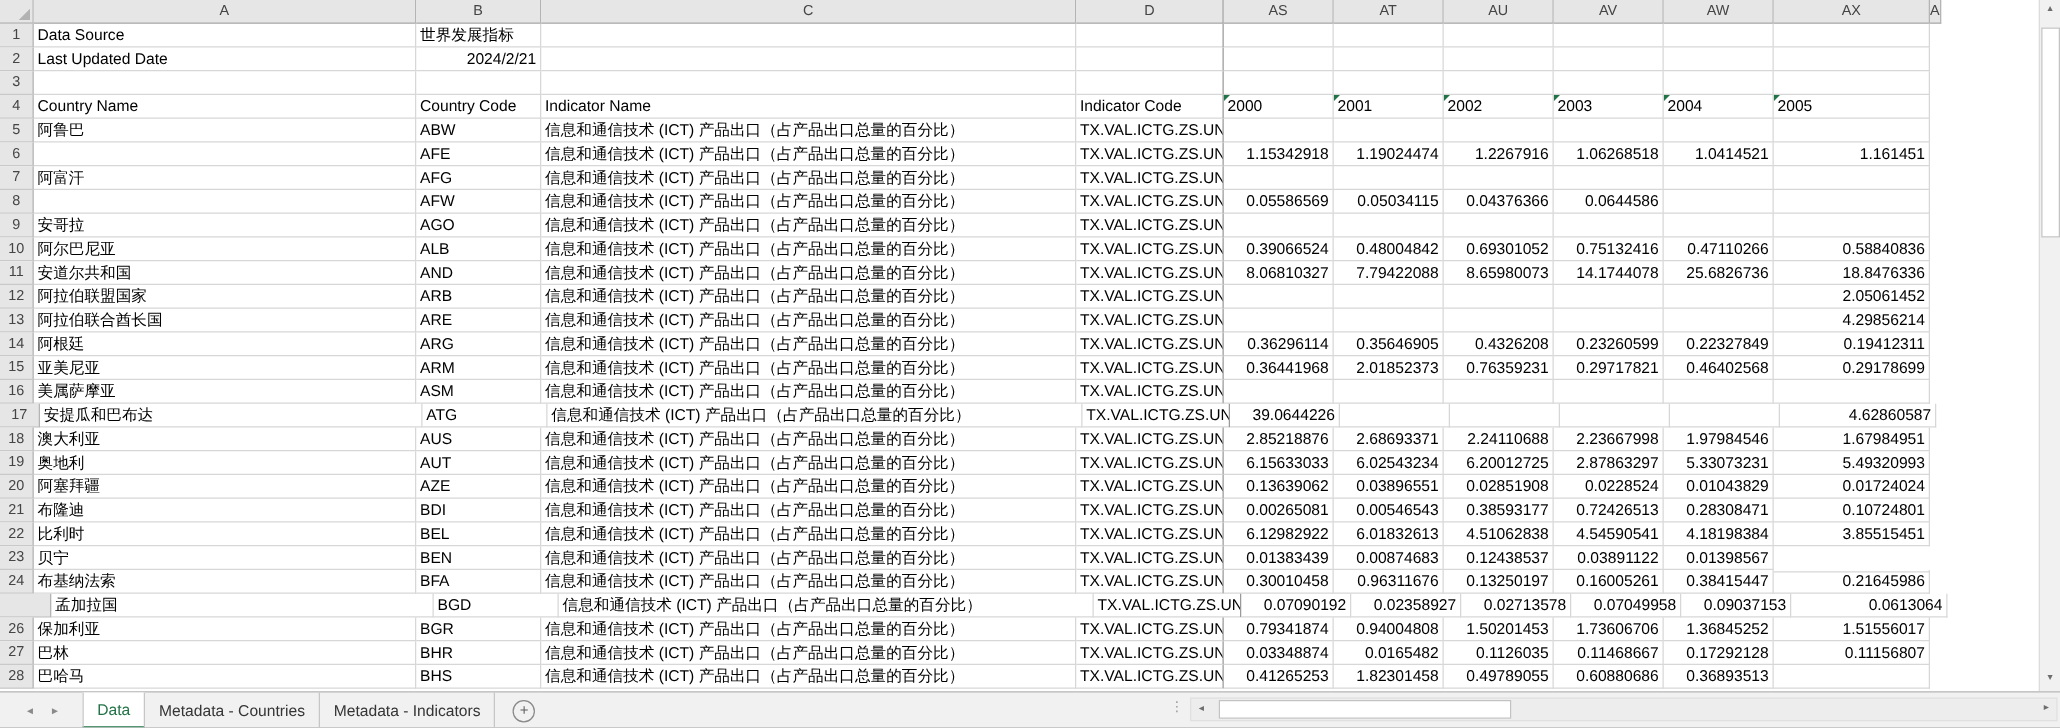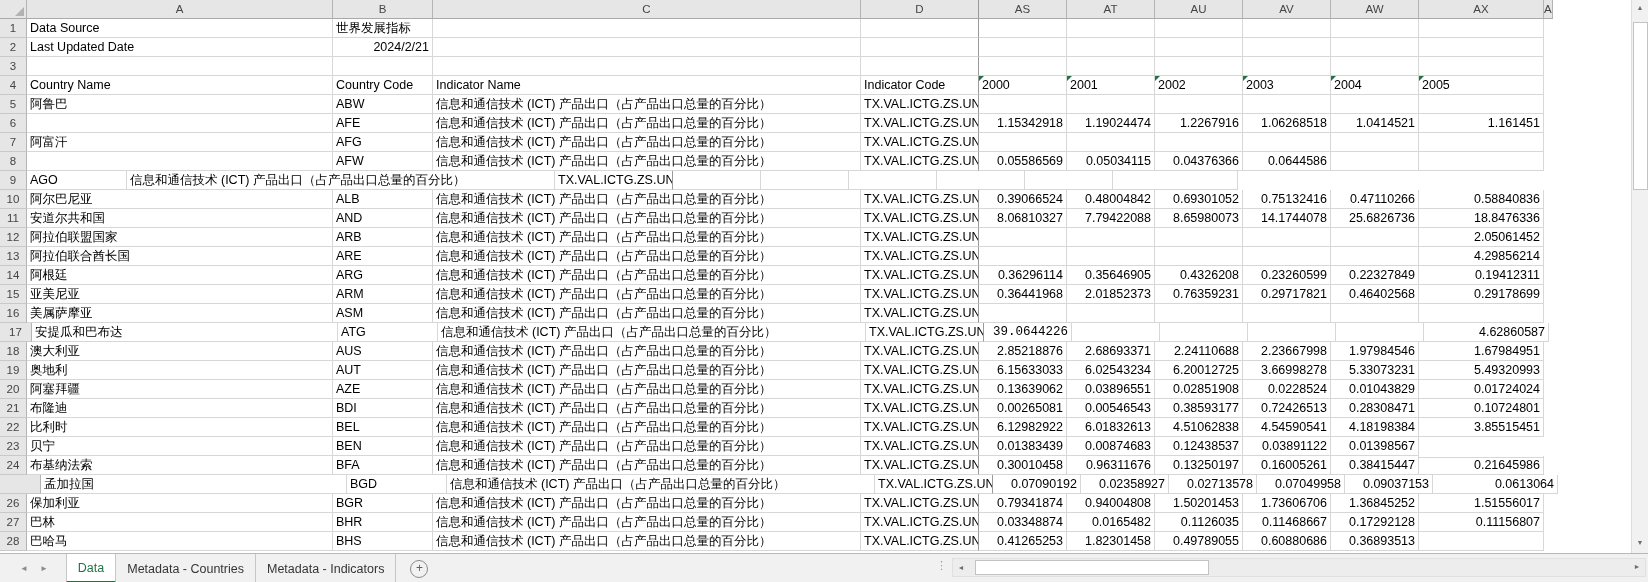--- a/index.html
+++ b/index.html
@@ -163,20 +163,21 @@
         <div class="cell freeze" style="width: 118px;"><span>TX.VAL.ICTG.ZS.UN</span></div>
         <div class="cell num" style="width: 88px;"><span>0.05586569</span></div>
         <div class="cell num" style="width: 88px;"><span>0.05034115</span></div>
         <div class="cell num" style="width: 88px;"><span>0.04376366</span></div>
         <div class="cell num" style="width: 88px;"><span>0.0644586</span></div>
         <div class="cell" style="width: 88px;"></div>
         <div class="cell" style="width: 125px;"></div>
       </div>
       <div class="row">
         <div class="cell rh" style="width: 27px;">9</div>
+        <div class="cell" style="width: 306px;"><span>安哥拉</span></div>
         <div class="cell" style="width: 100px;"><span>AGO</span></div>
         <div class="cell" style="width: 428px;"><span>信息和通信技术 (ICT) 产品出口（占产品出口总量的百分比）</span></div>
         <div class="cell freeze" style="width: 118px;"><span>TX.VAL.ICTG.ZS.UN</span></div>
         <div class="cell" style="width: 88px;"></div>
         <div class="cell" style="width: 88px;"></div>
         <div class="cell" style="width: 88px;"></div>
         <div class="cell" style="width: 88px;"></div>
         <div class="cell" style="width: 88px;"></div>
         <div class="cell" style="width: 125px;"></div>
       </div>
@@ -270,21 +271,21 @@
         <div class="cell" style="width: 88px;"></div>
         <div class="cell" style="width: 88px;"></div>
         <div class="cell" style="width: 125px;"></div>
       </div>
       <div class="row">
         <div class="cell rh" style="width: 32px;">17</div>
         <div class="cell" style="width: 306px;"><span>安提瓜和巴布达</span></div>
         <div class="cell" style="width: 100px;"><span>ATG</span></div>
         <div class="cell" style="width: 428px;"><span>信息和通信技术 (ICT) 产品出口（占产品出口总量的百分比）</span></div>
         <div class="cell freeze" style="width: 118px;"><span>TX.VAL.ICTG.ZS.UN</span></div>
-        <div class="cell num" style="width: 88px; font-family: Liberation Mono, monospace;"><span>39.0644226</span></div>
+        <div class="cell num" style="width: 88px;"><span>39.0644226</span></div>
         <div class="cell" style="width: 88px;"></div>
         <div class="cell" style="width: 88px;"></div>
         <div class="cell" style="width: 88px;"></div>
         <div class="cell" style="width: 88px;"></div>
         <div class="cell num" style="width: 125px;"><span>4.62860587</span></div>
       </div>
       <div class="row">
         <div class="cell rh" style="width: 27px;">18</div>
         <div class="cell" style="width: 306px;"><span>澳大利亚</span></div>
         <div class="cell" style="width: 100px;"><span>AUS</span></div>
@@ -299,21 +300,21 @@
       </div>
       <div class="row">
         <div class="cell rh" style="width: 27px;">19</div>
         <div class="cell" style="width: 306px;"><span>奥地利</span></div>
         <div class="cell" style="width: 100px;"><span>AUT</span></div>
         <div class="cell" style="width: 428px;"><span>信息和通信技术 (ICT) 产品出口（占产品出口总量的百分比）</span></div>
         <div class="cell freeze" style="width: 118px;"><span>TX.VAL.ICTG.ZS.UN</span></div>
         <div class="cell num" style="width: 88px;"><span>6.15633033</span></div>
         <div class="cell num" style="width: 88px;"><span>6.02543234</span></div>
         <div class="cell num" style="width: 88px;"><span>6.20012725</span></div>
-        <div class="cell num" style="width: 88px;"><span>3.66998278</span></div>
+        <div class="cell num" style="width: 88px;"><span>2.87863297</span></div>
         <div class="cell num" style="width: 88px;"><span>5.33073231</span></div>
         <div class="cell num" style="width: 125px;"><span>5.49320993</span></div>
       </div>
       <div class="row">
         <div class="cell rh" style="width: 27px;">20</div>
         <div class="cell" style="width: 306px;"><span>阿塞拜疆</span></div>
         <div class="cell" style="width: 100px;"><span>AZE</span></div>
         <div class="cell" style="width: 428px;"><span>信息和通信技术 (ICT) 产品出口（占产品出口总量的百分比）</span></div>
         <div class="cell freeze" style="width: 118px;"><span>TX.VAL.ICTG.ZS.UN</span></div>
         <div class="cell num" style="width: 88px;"><span>0.13639062</span></div>

